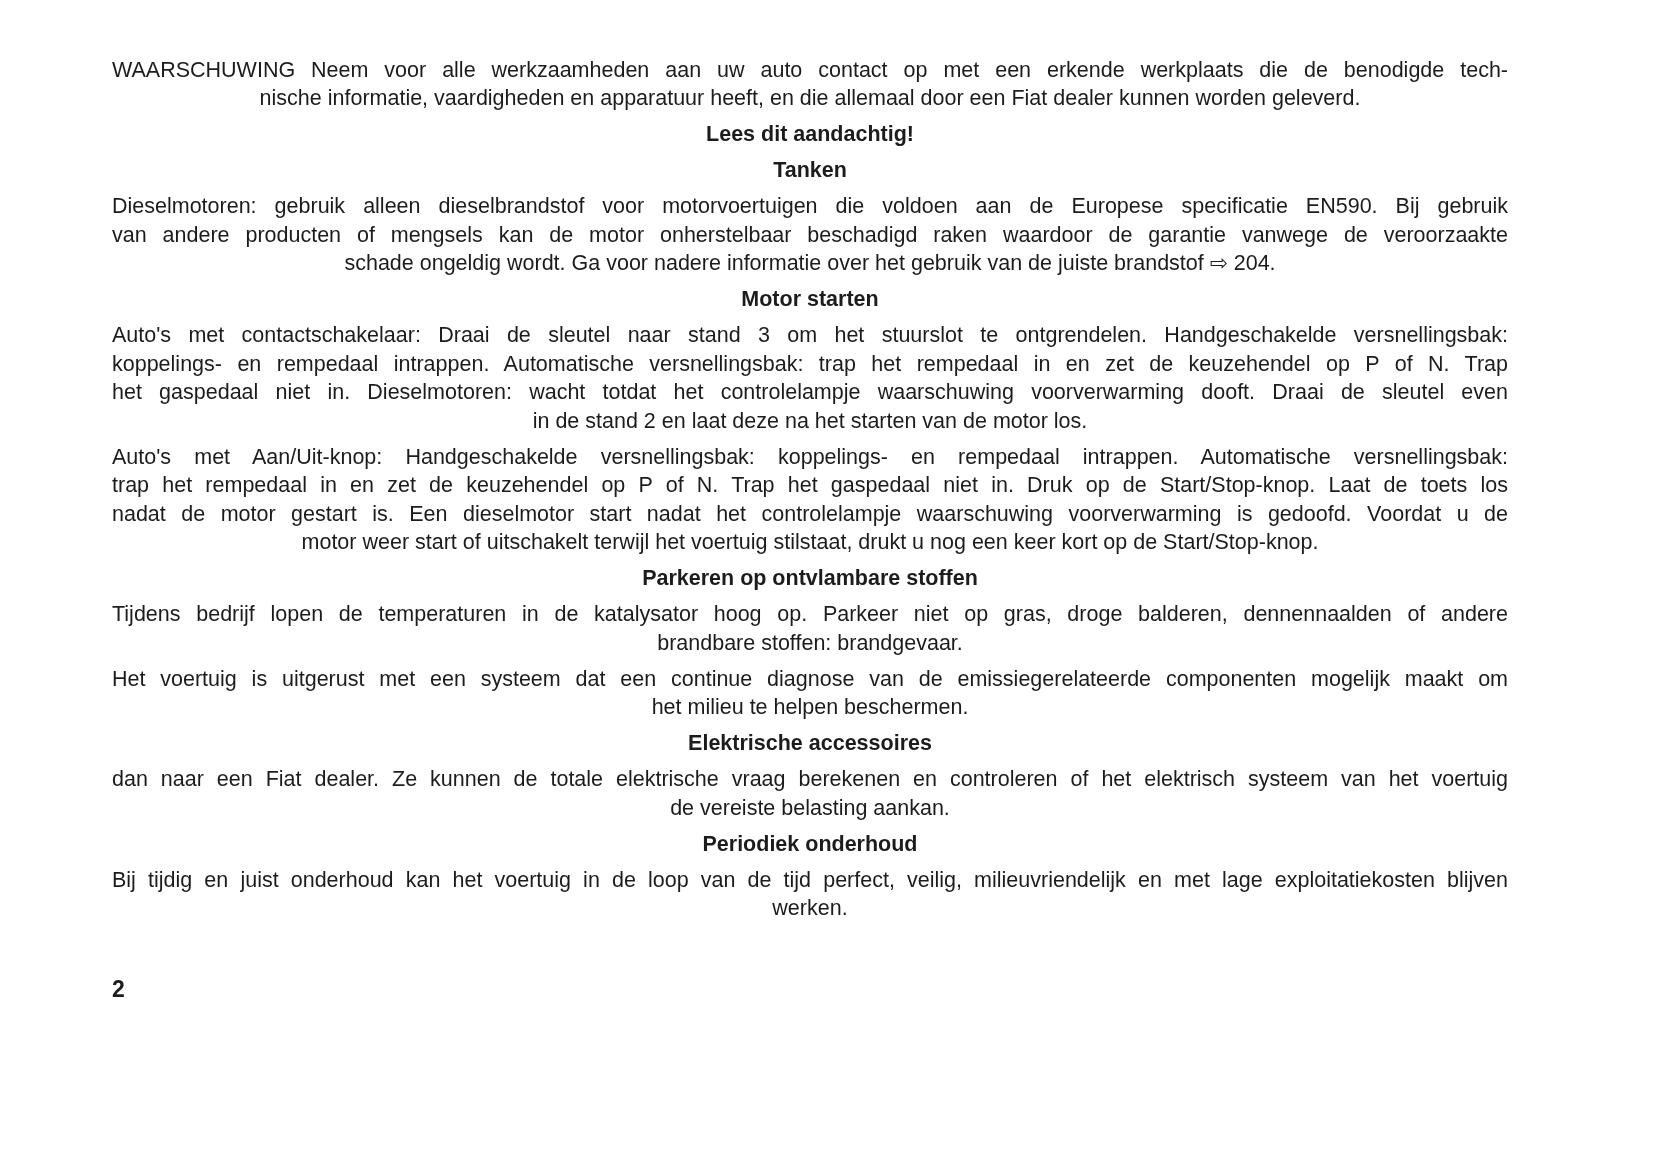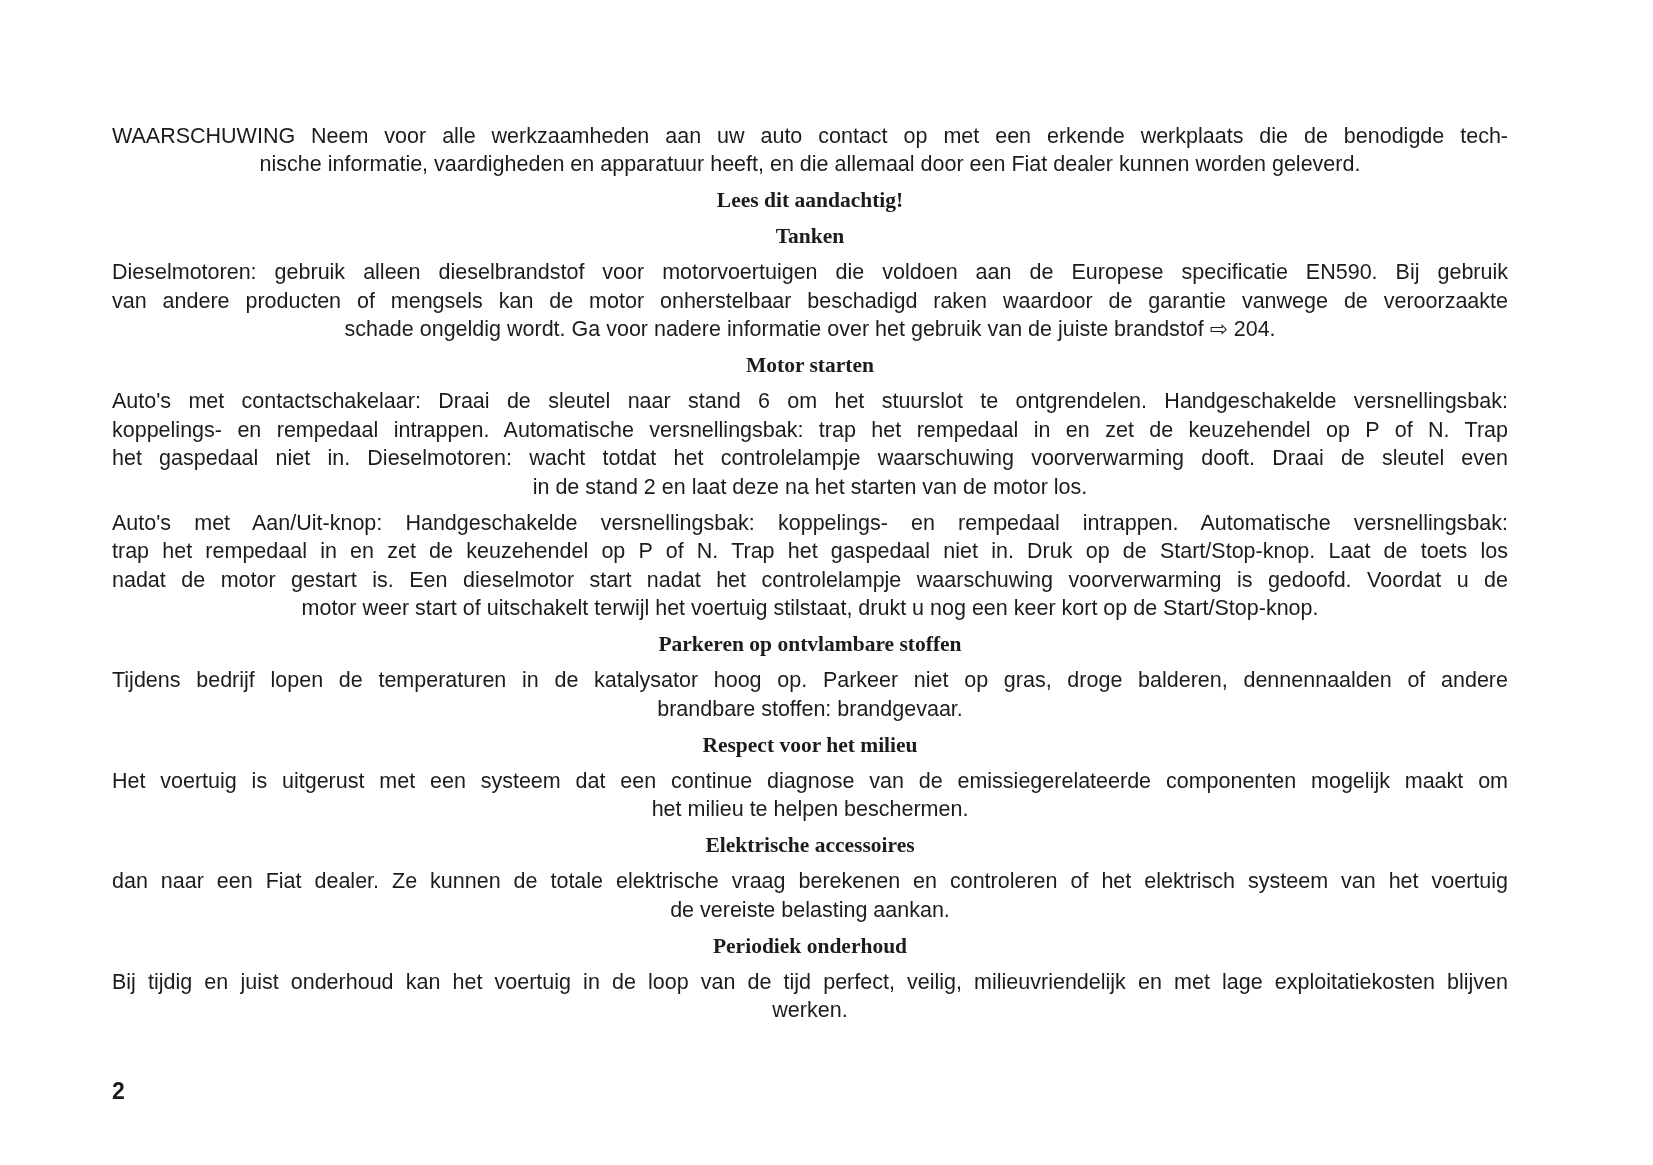--- a/index.html
+++ b/index.html
@@ -10,30 +10,29 @@
   .page {
     position: relative;
     width: 1653px;
     height: 1165px;
     background: #ffffff;
     color: #1c1c1c;
     font-family: "Liberation Sans", "DejaVu Sans", sans-serif;
     font-size: 21.5px;
     line-height: 28.5px;
     box-sizing: border-box;
-    padding: 114px 145px 0 112px;
+    padding: 48px 145px 0 112px;
     overflow: hidden;
     border-radius: 27px;
   }
   .block {
     margin: 7.5px 0;
   }
   .heading {
     font-weight: bold;
-    font-family: Liberation Serif, serif;
   }
   .line {
     text-align: center;
   }
   .line.just {
     text-align: justify;
     text-align-last: justify;
     -moz-text-align-last: justify;
   }
   .pageno {
@@ -59,40 +58,37 @@
       </div>
       <div class="block paragraph">
         <div class="line just">Dieselmotoren: gebruik alleen dieselbrandstof voor motorvoertuigen die voldoen aan de Europese specificatie EN590. Bij gebruik</div>
         <div class="line just">van andere producten of mengsels kan de motor onherstelbaar beschadigd raken waardoor de garantie vanwege de veroorzaakte</div>
         <div class="line">schade ongeldig wordt. Ga voor nadere informatie over het gebruik van de juiste brandstof ⇨ 204.</div>
       </div>
       <div class="block heading">
         <div class="line">Motor starten</div>
       </div>
       <div class="block paragraph">
-        <div class="line just">Auto's met contactschakelaar: Draai de sleutel naar stand 6 om het stuurslot te ontgrendelen. Handgeschakelde versnellingsbak:</div>
+        <div class="line just">Auto's met contactschakelaar: Draai de sleutel naar stand 3 om het stuurslot te ontgrendelen. Handgeschakelde versnellingsbak:</div>
         <div class="line just">koppelings- en rempedaal intrappen. Automatische versnellingsbak: trap het rempedaal in en zet de keuzehendel op P of N. Trap</div>
         <div class="line just">het gaspedaal niet in. Dieselmotoren: wacht totdat het controlelampje waarschuwing voorverwarming dooft. Draai de sleutel even</div>
         <div class="line">in de stand 2 en laat deze na het starten van de motor los.</div>
       </div>
       <div class="block paragraph">
         <div class="line just">Auto's met Aan/Uit-knop: Handgeschakelde versnellingsbak: koppelings- en rempedaal intrappen. Automatische versnellingsbak:</div>
         <div class="line just">trap het rempedaal in en zet de keuzehendel op P of N. Trap het gaspedaal niet in. Druk op de Start/Stop-knop. Laat de toets los</div>
         <div class="line just">nadat de motor gestart is. Een dieselmotor start nadat het controlelampje waarschuwing voorverwarming is gedoofd. Voordat u de</div>
         <div class="line">motor weer start of uitschakelt terwijl het voertuig stilstaat, drukt u nog een keer kort op de Start/Stop-knop.</div>
       </div>
       <div class="block heading">
         <div class="line">Parkeren op ontvlambare stoffen</div>
       </div>
       <div class="block paragraph">
         <div class="line just">Tijdens bedrijf lopen de temperaturen in de katalysator hoog op. Parkeer niet op gras, droge balderen, dennennaalden of andere</div>
         <div class="line">brandbare stoffen: brandgevaar.</div>
-      </div>
-      <div class="block heading">
-        <div class="line">Respect voor het milieu</div>
       </div>
       <div class="block paragraph">
         <div class="line just">Het voertuig is uitgerust met een systeem dat een continue diagnose van de emissiegerelateerde componenten mogelijk maakt om</div>
         <div class="line">het milieu te helpen beschermen.</div>
       </div>
       <div class="block heading">
         <div class="line">Elektrische accessoires</div>
       </div>
       <div class="block paragraph">
         <div class="line just">dan naar een Fiat dealer. Ze kunnen de totale elektrische vraag berekenen en controleren of het elektrisch systeem van het voertuig</div>

